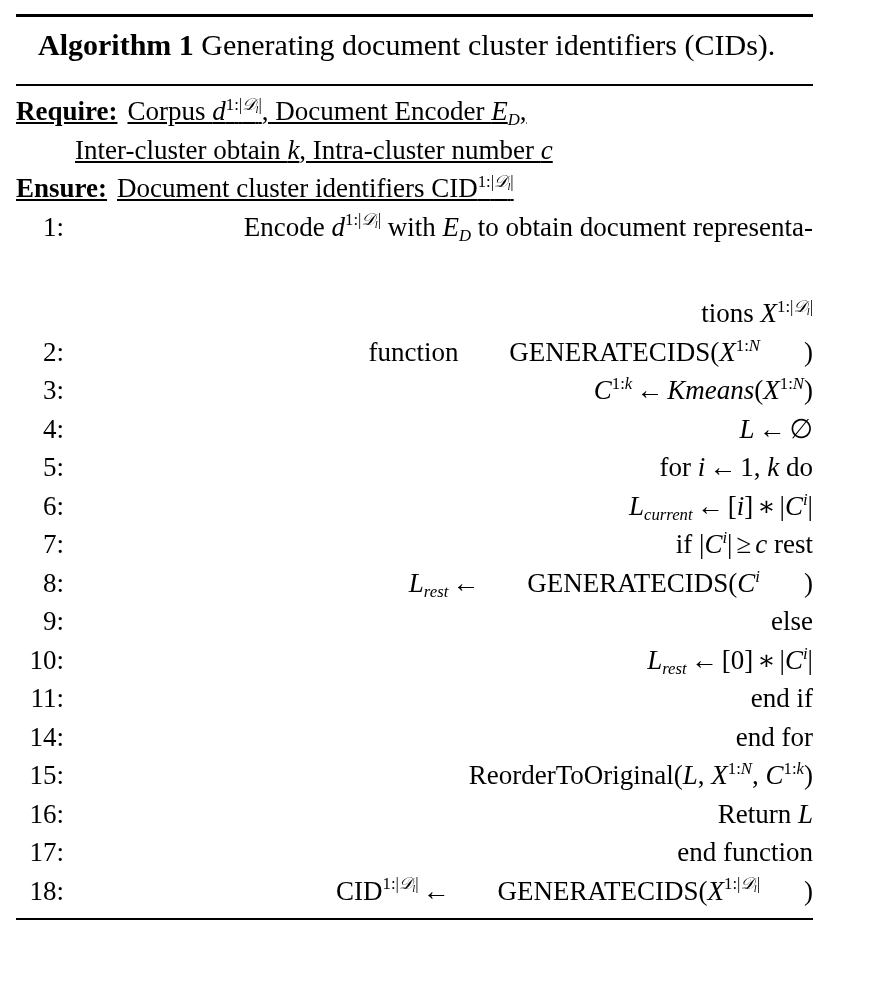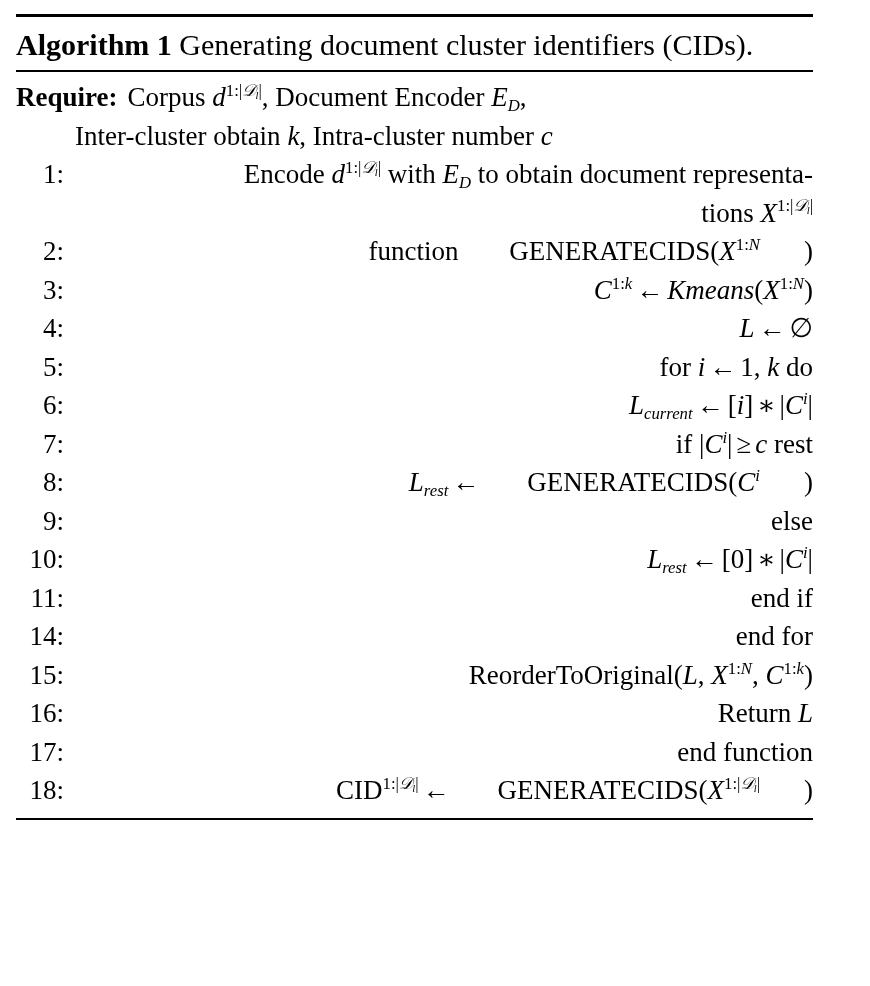--- a/index.html
+++ b/index.html
@@ -24,24 +24,25 @@
 
   
   .rule-top    { height: 0; border-top: 3px solid #000; margin-top: 14px; }
   .rule-mid    { height: 0; border-top: 2px solid #000; }
   .rule-bottom { height: 0; border-top: 2px solid #000; }
 
   
   .caption {
     font-size: 30px;
     line-height: 44px;
-    padding: 6px 0 3px 0;
+    padding: 6px 0 17px 0;
     text-align: justify;
     text-align-last: left;
     hyphens: manual;
+    margin-left: 22px;
   }
   .caption .algnum { font-weight: bold; }
 
   
   .body { padding: 6px 0 8px 0; }
 
   .row {
     display: flex;
     align-items: baseline;
     font-size: 27px;
@@ -53,35 +54,35 @@
   .lineno {
     flex: 0 0 48px;
     text-align: right;
     padding-right: 0;
     font-size: 27px;
   }
 
   .code { flex: 1 1 auto; padding-left: 11px; text-align: right; }
 
   
-  .row-hdr { display: block; font-size: 27px; line-height: 38.5px; }
+  .row-hdr { display: block; font-size: 27px; line-height: 38.5px; text-decoration: underline; }
   .row-hdr .kw { font-weight: bold; }
   .row-hdr .hdr-body { padding-left: 10px; }
   .cont-indent { display: block; padding-left: 59px; }
 
   
   .i0 { padding-left: 11px; }
   .i1 { padding-left: 52px; }
   .i2 { padding-left: 93px; }
   .i3 { padding-left: 134px; }
 
   
   .row-wrap { white-space: normal; }
   .row-wrap .code { padding-left: 11px; }
-  .wrap-line2 { display: block; padding-left: 48px; }
+  .wrap-line2 { display: block; padding-left: 48px; margin-top: 48px; }
 
   
   .mi  { font-style: italic; font-family: "Liberation Serif", "DejaVu Serif", serif; }
   .mr  { font-style: normal; }
   .kw  { font-weight: normal; }
   .sc  { font-style: normal; margin-left: 44px; }      
   .op  { font-style: normal; padding: 0 4px; }
   .cal { font-family: "DejaVu Serif", serif; font-style: italic; }
 
   sup.ex, sub.ex {
@@ -108,20 +109,23 @@
 
   <div class="rule-mid"></div>
 
   <div class="body">
 
     <div class="row-hdr">
       <span class="kw">Require:</span><span class="hdr-body"><span class="mr">Corpus </span><span class="mi">d</span><sup class="ex"><span class="up">1</span><span class="up">:</span><span class="bar">|</span><span class="cal">𝒟</span><sub class="ex" style="vertical-align:-0.25em"><span class="mi">l</span></sub><span class="bar">|</span></sup><span class="mr">, Document Encoder </span><span class="mi">E</span><sub class="ex"><span class="mi">D</span></sub><span class="mr">,</span></span>
       <span class="cont-indent"><span class="mr">Inter-cluster obtain </span><span class="mi">k</span><span class="mr">, Intra-cluster number </span><span class="mi">c</span></span>
     </div>
 
+    <div class="row-hdr">
+      <span class="kw">Ensure:</span><span class="hdr-body"><span class="mr">Document cluster identifiers CID</span><sup class="ex"><span class="up">1</span><span class="up">:</span><span class="bar">|</span><span class="cal">𝒟</span><sub class="ex" style="vertical-align:-0.25em"><span class="mi">l</span></sub><span class="bar">|</span></sup></span>
+    </div>
 
     <div class="row row-wrap">
       <span class="lineno">1:</span>
       <span class="code"><span class="mr">Encode </span><span class="mi">d</span><sup class="ex"><span class="up">1</span><span class="up">:</span><span class="bar">|</span><span class="cal">𝒟</span><sub class="ex" style="vertical-align:-0.25em"><span class="mi">l</span></sub><span class="bar">|</span></sup><span class="mr"> with </span><span class="mi">E</span><sub class="ex"><span class="mi">D</span></sub><span class="mr"> to obtain document representa-</span><span class="wrap-line2"><span class="mr">tions </span><span class="mi">X</span><sup class="ex"><span class="up">1</span><span class="up">:</span><span class="bar">|</span><span class="cal">𝒟</span><sub class="ex" style="vertical-align:-0.25em"><span class="mi">l</span></sub><span class="bar">|</span></sup></span></span>
     </div>
 
     <div class="row">
       <span class="lineno">2:</span>
       <span class="code i0"><span class="kw">function</span><span class="sc"> GENERATECIDS(</span><span class="mi">X</span><sup class="ex"><span class="up">1:</span><span class="mi">N</span></sup><span class="sc">)</span></span>
     </div>

